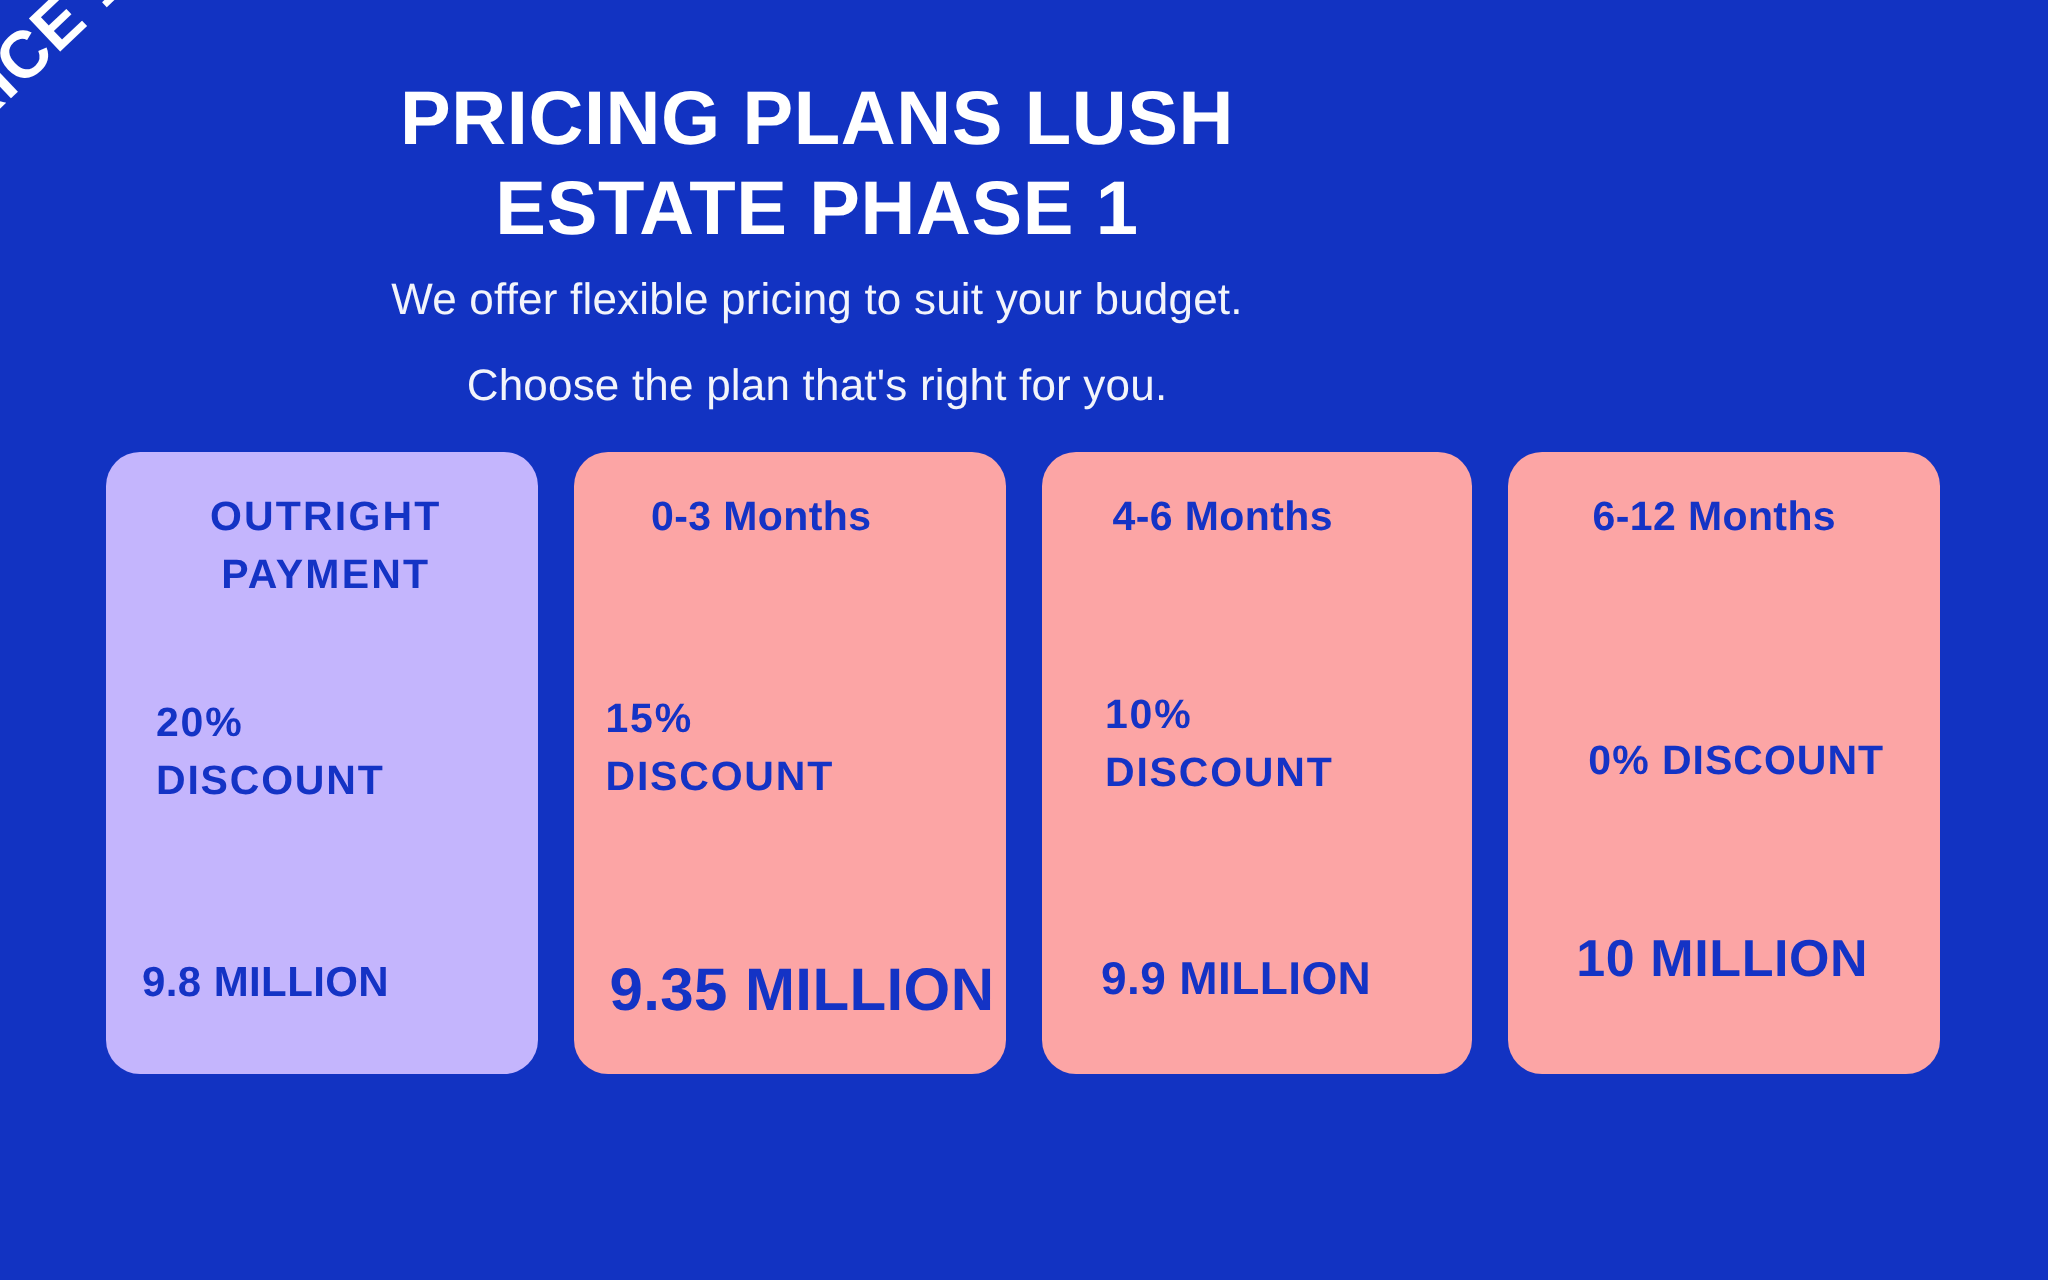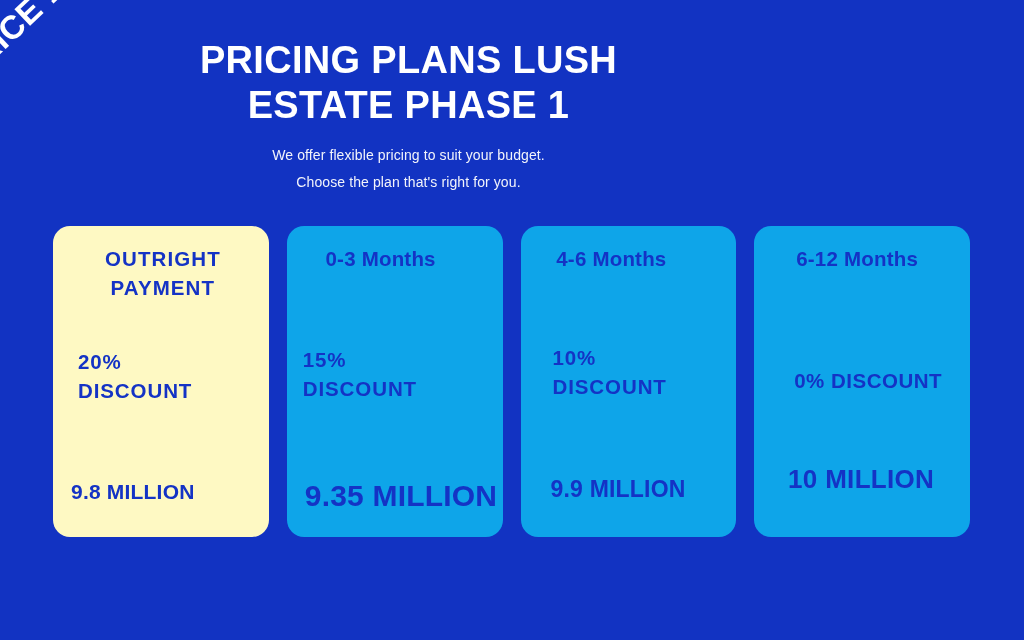--- a/index.html
+++ b/index.html
@@ -53,23 +53,23 @@
   #poster-title {
     color: #ffffff;
     font-size: 38px;
     font-weight: bold;
     line-height: 1.18;
     letter-spacing: 0.3px;
     padding: 0 180px;
   }
 
   #subtitle {
-    margin-top: 14px;
+    margin-top: 1px;
     color: #f2f4fb;
-    font-size: 14px;
+    font-size: 22px;
     font-weight: normal;
     line-height: 1.95;
     letter-spacing: 0.1px;
   }
 
   #subtitle .sub-line { display: block; }
 
   
   #cards {
     position: absolute;
@@ -78,25 +78,25 @@
     width: 917px;
     height: 311px;
     display: flex;
     gap: 18px;
   }
 
   .card {
     position: relative;
     flex: 1 1 0;
     border-radius: 17px;
-    background: #0ea5e9;
+    background: #fca5a5;
     color: #1433c5;
   }
 
-  .card.cream { background: #fef9c3; text-decoration: underline; }
+  .card.cream { background: #c4b5fd; text-decoration: underline; }
 
   .card-head {
     position: absolute;
     left: 0;
     right: 0;
     font-weight: bold;
     line-height: 1.42;
   }
 
   .card-discount {

